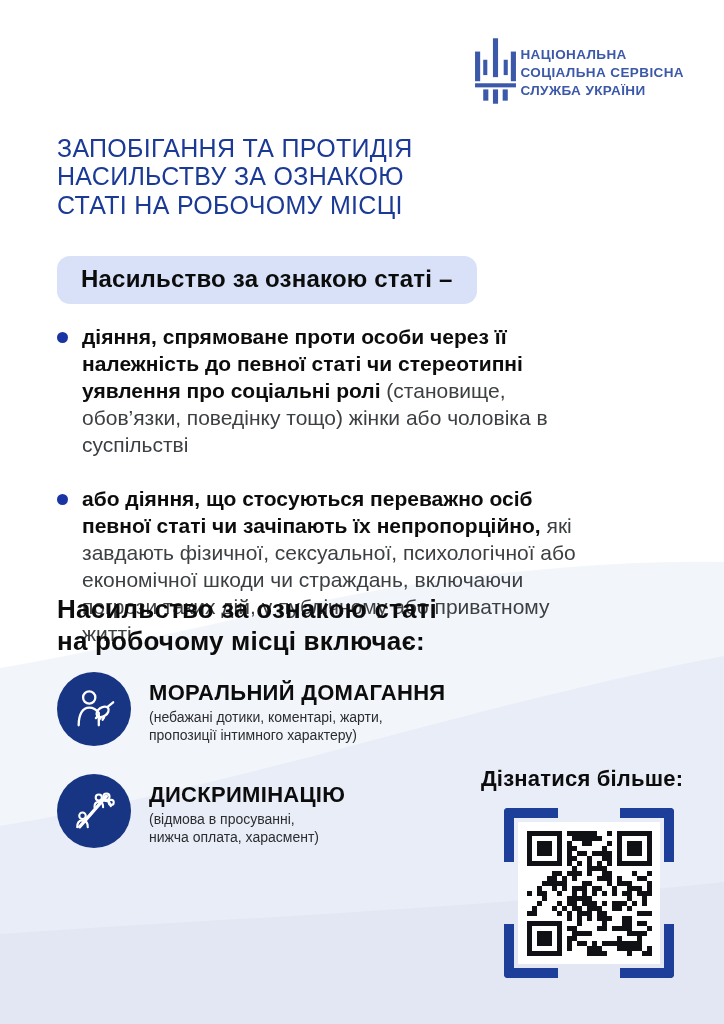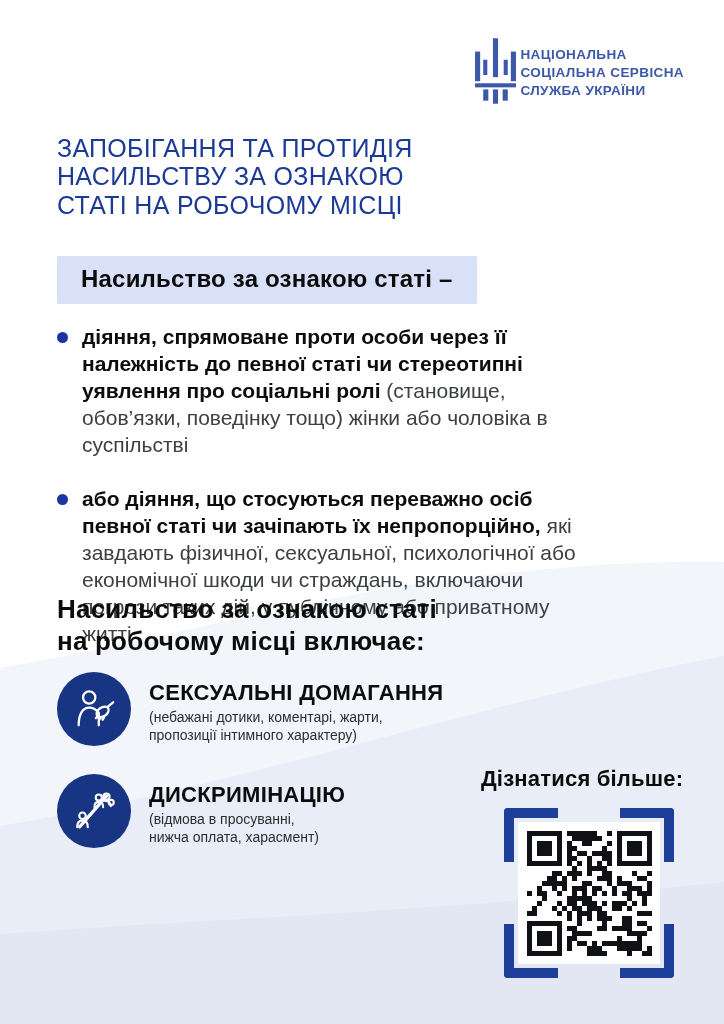--- a/index.html
+++ b/index.html
@@ -17,21 +17,21 @@
   }
   
   .main-title{
     position:absolute;left:57px;top:134px;z-index:2;
     color:#1b3a96;font-size:25px;font-weight:400;line-height:1.13;
     letter-spacing:.3px;white-space:pre-line;
   }
   
   .pill{
     position:absolute;left:57px;top:256px;z-index:2;
-    background:#d8e1f8;border-radius:2px;padding:9px 24px 11px;
+    background:#d8e1f8;border-radius:13px;padding:9px 24px 11px;
     color:#0c0c0c;font-size:24px;font-weight:700;letter-spacing:.2px;
   }
   
   .bullets{position:absolute;left:57px;top:324px;width:530px;z-index:2;
     display:flex;flex-direction:column;gap:28px;}
   .bullet{display:flex;gap:14px;}
   .bullet-dot{flex:0 0 11px;width:11px;height:11px;border-radius:50%;
     background:#1a35a3;margin-top:8px;}
   .bullet-text{font-size:21px;line-height:1.28;color:#3d4043;}
   .bullet-text b{color:#0c0c0c;font-weight:700;}
@@ -121,21 +121,21 @@
       <span class="item-icon">
         <svg width="46" height="46" viewBox="0 0 48 48" fill="none" stroke="#ffffff" stroke-width="2.4" stroke-linecap="round" stroke-linejoin="round" aria-hidden="true">
           <circle cx="19" cy="12" r="6.4"></circle>
           <path d="M8 41 C8 29 12.5 22.5 19 22.5 C23 22.5 26.5 24.5 29 28 L29 41"></path>
           <path d="M44 17 L38.5 21.5"></path>
           <ellipse cx="33" cy="27" rx="7" ry="4.6" transform="rotate(-35 33 27)"></ellipse>
           <path d="M28.5 31 L26 33.5 M31.5 32.5 L29.5 35 M34.5 32.8 L33 35.2"></path>
         </svg>
       </span>
       <div class="item-body">
-        <div class="item-title">СЕКСУАЛЬНІ ДОМАГАННЯ</div>
+        <div class="item-title">МОРАЛЬНИЙ ДОМАГАННЯ</div>
         <div class="item-sub">(небажані дотики, коментарі, жарти,
 пропозиції інтимного характеру)</div>
       </div>
     </div>
 
     <div class="item">
       <span class="item-icon">
         <svg width="46" height="46" viewBox="0 0 48 48" fill="none" stroke="#ffffff" stroke-width="2.2" stroke-linecap="round" stroke-linejoin="round" aria-hidden="true">
           <circle cx="29" cy="10" r="3.2"></circle>
           <path d="M24.5 20 C24.5 16 26.5 14.5 29 14.5 C31.5 14.5 33.5 16 33.5 20"></path>

